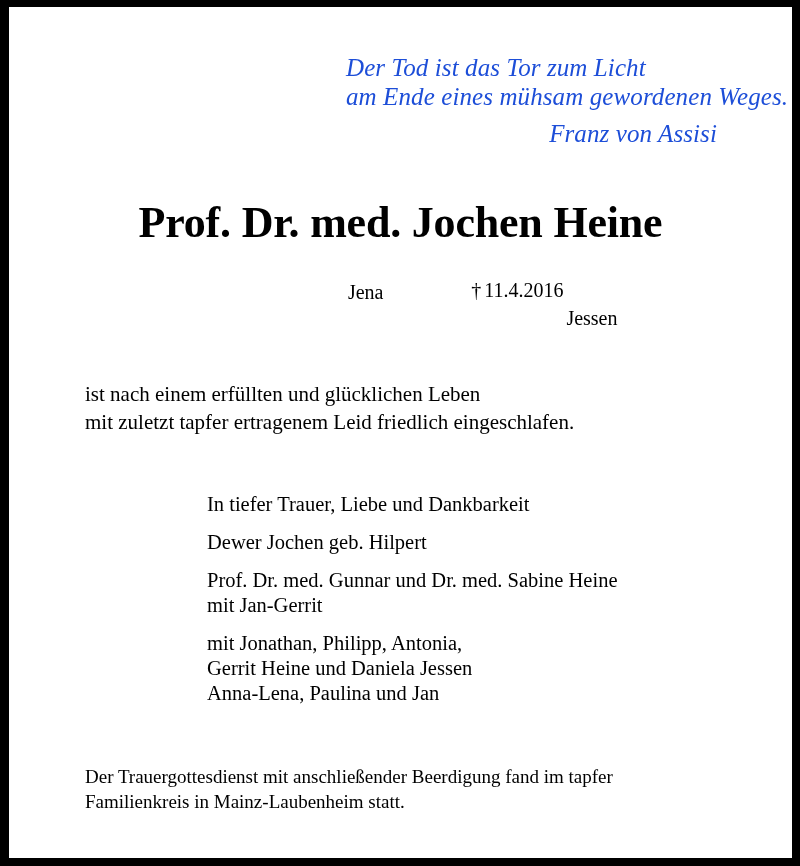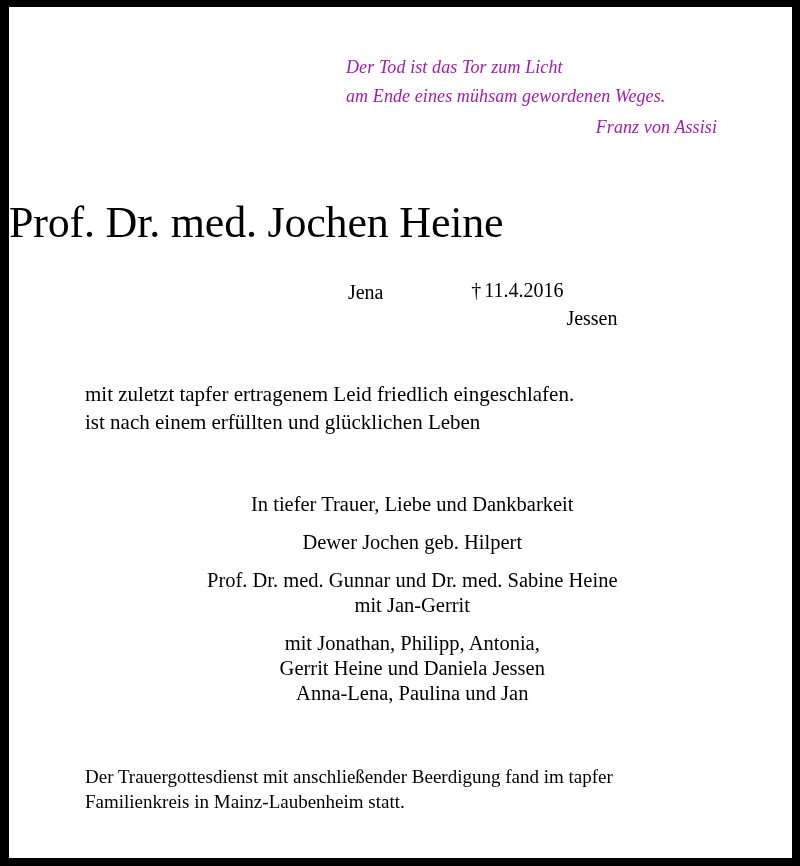--- a/index.html
+++ b/index.html
@@ -37,42 +37,42 @@
     background: #ffffff;
   }
 
   
   .epigraph {
     position: absolute;
     left: 337px;
     top: 46px;
     width: 371px;
     font-style: italic;
-    font-size: 18px;
+    font-size: 25px;
     line-height: 29px;
     letter-spacing: 0.1px;
-    color: #a21caf;
+    color: #1d4ed8;
   }
   .epigraph .line {
     white-space: nowrap;
   }
   .epigraph .attribution {
     text-align: right;
-    margin-top: 2px;
+    margin-top: 8px;
     white-space: nowrap;
   }
 
   
   .name {
     position: absolute;
     left: 0;
     right: 0;
     top: 190px;
-    text-align: left;
-    font-weight: normal;
+    text-align: center;
+    font-weight: bold;
     font-size: 44px;
     line-height: 52px;
     letter-spacing: -0.2px;
     white-space: nowrap;
   }
 
   
   .dates {
     position: absolute;
     left: 0;
@@ -123,21 +123,20 @@
     line-height: 25px;
   }
   .mourners .group {
     margin-bottom: 13px;
   }
   .mourners .group:last-child {
     margin-bottom: 0;
   }
   .mourners .line {
     white-space: nowrap;
-    text-align: center;
   }
 
   
   .closing {
     position: absolute;
     left: 76px;
     top: 757px;
     font-size: 19px;
     line-height: 25px;
   }
@@ -165,22 +164,22 @@
       </div>
       <div class="date-col death">
         <div>
           <span class="sym">†</span><span>11.4.2016</span>
         </div>
         <div class="place">Jessen</div>
       </div>
     </div>
 
     <div class="body-text">
+      <div class="line">ist nach einem erfüllten und glücklichen Leben</div>
       <div class="line">mit zuletzt tapfer ertragenem Leid friedlich eingeschlafen.</div>
-      <div class="line">ist nach einem erfüllten und glücklichen Leben</div>
     </div>
 
     <div class="mourners">
       <div class="group">
         <div class="line">In tiefer Trauer, Liebe und Dankbarkeit</div>
       </div>
       <div class="group">
         <div class="line">Dewer Jochen geb. Hilpert</div>
       </div>
       <div class="group">

